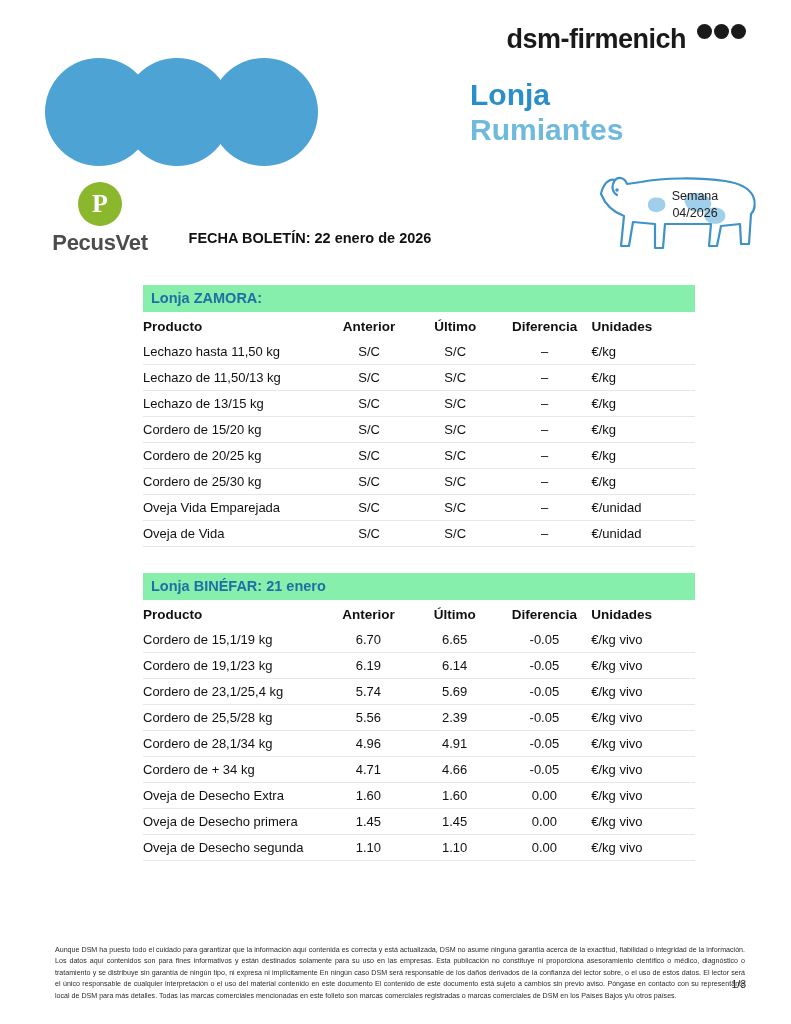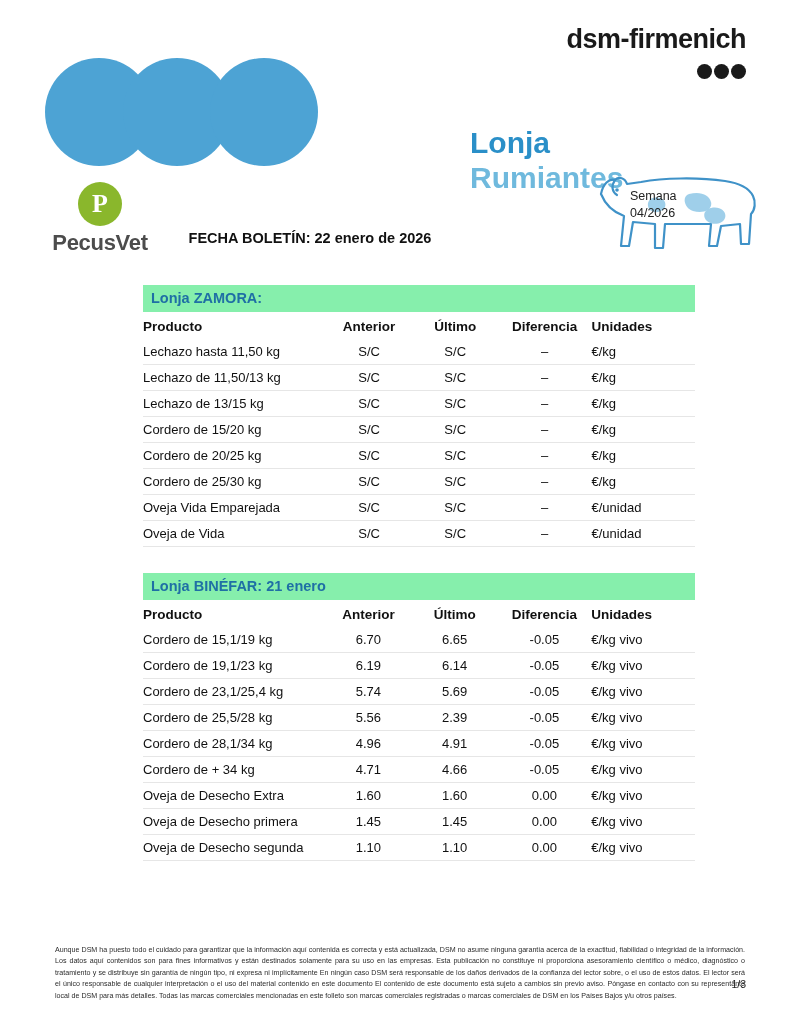--- a/index.html
+++ b/index.html
@@ -25,23 +25,22 @@
 
   .brand-wordmark {
     position: absolute;
     top: 24px;
     right: 45px;
     font-size: 27px;
     font-weight: bold;
     color: #1a1a1a;
     letter-spacing: -0.5px;
     display: flex;
-    align-items: flex-end;
+    align-items: flex-start;
     gap: 9px;
-    flex-direction: column;
   }
   .brand-dots {
     display: inline-flex;
     gap: 2px;
     margin-left: 2px;
   }
   .brand-dots i {
     display: block;
     width: 15px;
     height: 15px;
@@ -66,21 +65,20 @@
   }
   .dsm-circles i:nth-child(1) { left: 0; }
   .dsm-circles i:nth-child(2) { left: 78px; }
   .dsm-circles i:nth-child(3) { left: 165px; }
 
   .doc-title {
     position: absolute;
     top: 78px;
     left: 470px;
     line-height: 1.15;
-    margin-top: 48px;
   }
   .doc-title .line1 {
     font-size: 30px;
     font-weight: bold;
     color: #2a8fc8;
   }
   .doc-title .line2 {
     font-size: 30px;
     font-weight: bold;
     color: #6fb9dd;
@@ -138,23 +136,23 @@
     position: absolute;
     top: 168px;
     right: 28px;
     width: 170px;
     height: 95px;
   }
   .cow-area svg { display: block; }
   .week-badge {
     position: absolute;
     top: 20px;
-    left: 37px;
+    left: 64px;
     width: 76px;
-    text-align: left;
+    text-align: center;
     font-size: 12.5px;
     color: #222;
     line-height: 1.35;
   }
 
   
   .sheet {
     position: absolute;
     top: 285px;
     left: 143px;

